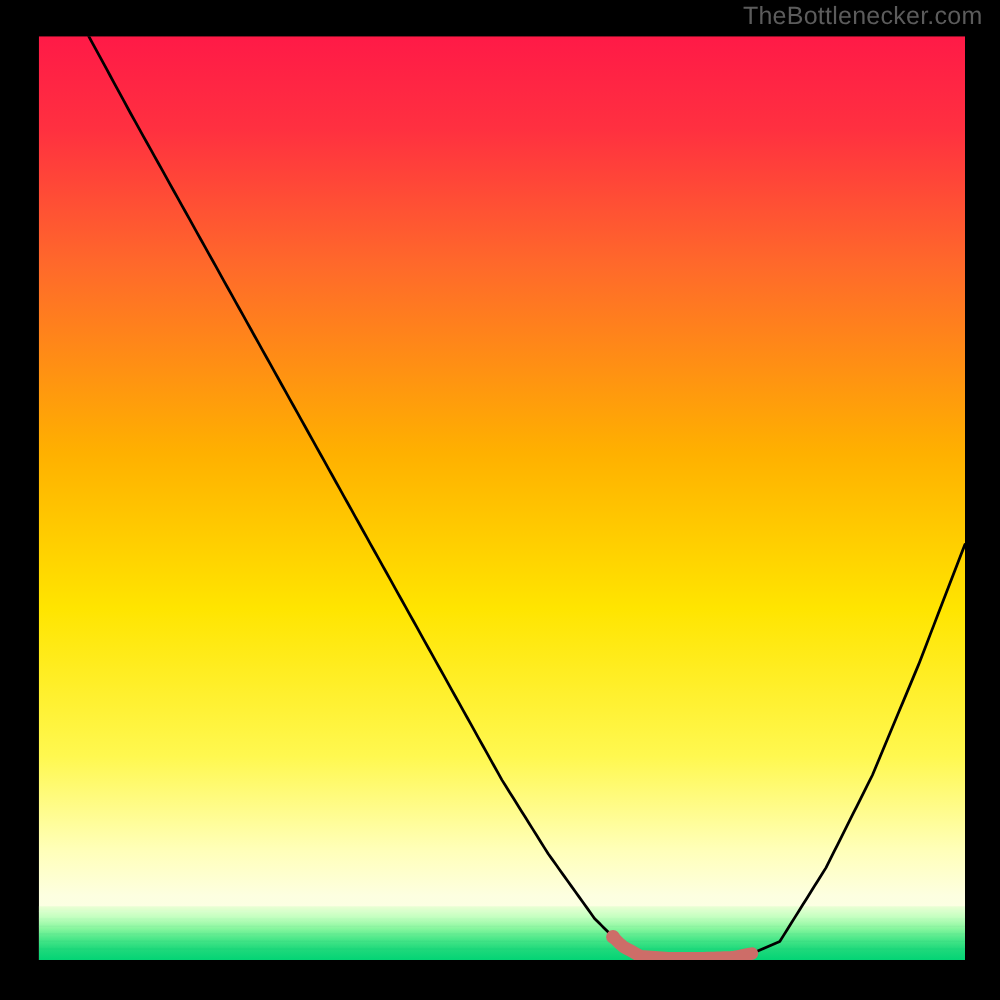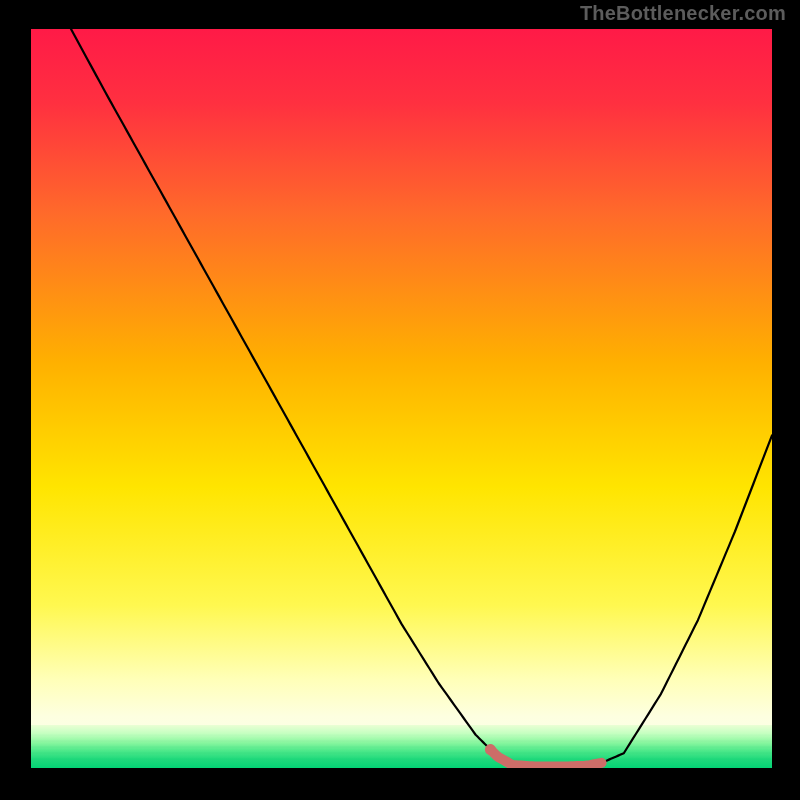--- a/index.html
+++ b/index.html
@@ -16,21 +16,21 @@
     width: 800px;
     height: 800px;
     background: #000000;
   }
   .watermark {
     position: absolute;
     top: 2px;
     right: 14px;
     color: #5c5c5c;
     font-size: 20px;
-    font-weight: 700;
+    font-weight: 400;
     letter-spacing: 0.2px;
     z-index: 30;
   }
   .plot {
     position: absolute;
     left: 31px;
     top: 29px;
     width: 741px;
     height: 739px;
   }

